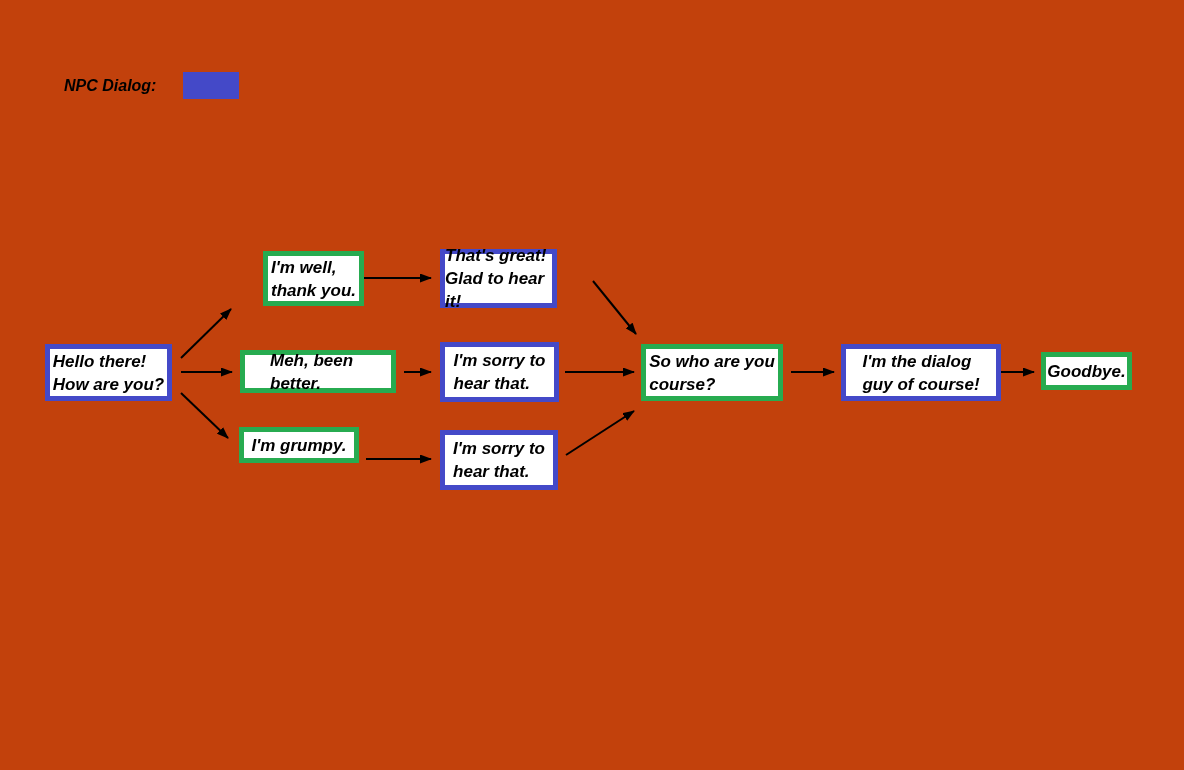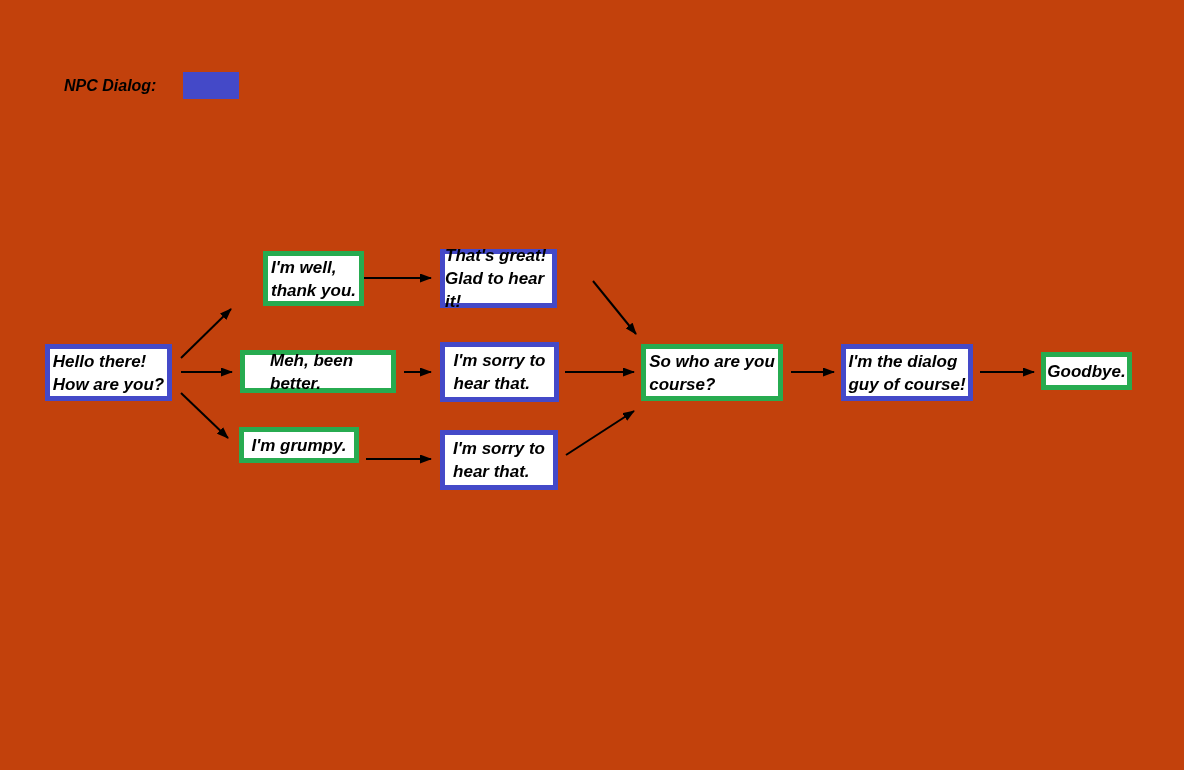--- a/index.html
+++ b/index.html
@@ -27,21 +27,21 @@
     color:#000000;
   }
   .n-hello  {left:45px;  top:344px; width:127px; height:57px;}
   .n-well   {left:243px; top:251px; width:101px; height:55px;margin-left:20px;}
   .n-meh    {left:240px; top:350px; width:156px; height:43px;padding-left:25px;}
   .n-grumpy {left:239px; top:427px; width:120px; height:36px;}
   .n-great  {left:440px; top:249px; width:117px; height:59px;}
   .n-sorry1 {left:440px; top:342px; width:119px; height:60px;}
   .n-sorry2 {left:440px; top:430px; width:118px; height:60px;}
   .n-who    {left:641px; top:344px; width:142px; height:57px;}
-  .n-guy    {left:841px; top:344px; width:132px; height:57px;}
+  .n-guy    {left:841px; top:344px; width:160px; height:57px;}
   .n-goodbye{left:1041px;top:352px; width:91px;  height:38px;}
 
   
   .legend-row{position:absolute;display:flex;align-items:center;}
   .legend-row.r1{left:64px;top:72px;}
   .legend-row.r2{left:64px;top:122px;}
   .legend-label{
     font-weight:bold;font-size:16px;color:#000000;
     width:119px;
   }

